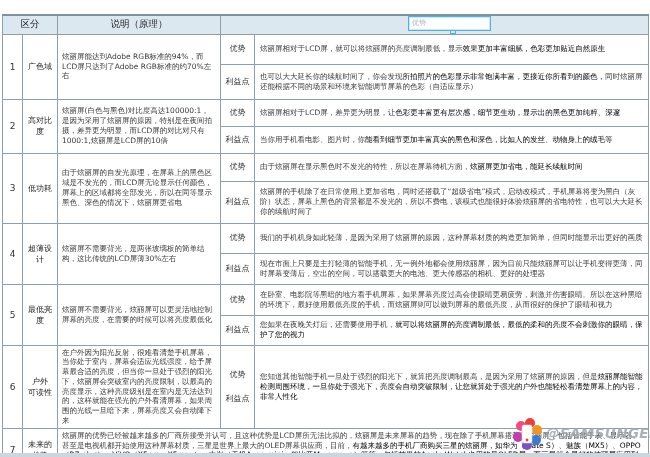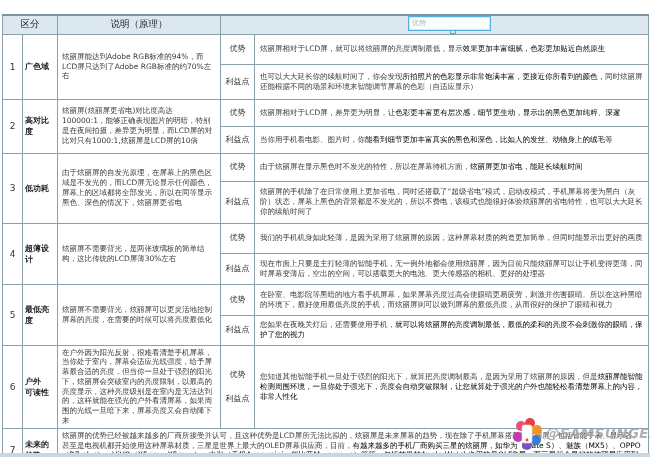--- a/index.html
+++ b/index.html
@@ -24,21 +24,21 @@
     border: 1px solid #8d9fa9;
     vertical-align: middle;
     overflow: hidden;
   }
   td.hdr {
     background: #dce8f0;
     font-weight: normal; font-size: 9.5px; color: #1a1a1a;
     text-align: center; height: 19px;
   }
   .c-num  { text-align: center; font-size: 9px;  color: #333; }
-  .c-cat  { font-size: 8px;  font-weight: bold; color: #222;
+  .c-cat  { text-align: center; font-size: 8px;  font-weight: normal; color: #222;
             padding: 0 2px; white-space: pre-line; line-height: 11px; }
   .c-desc { font-size: 7.5px; line-height: 9.8px; color: #3a3a3a; padding: 2px 4px; }
   .c-label{ text-align: center; font-size: 8px; color: #333; padding: 0 2px; line-height: 10px; }
   .c-label .lbl { display: block; }
   .c-label .lbl + .lbl { margin-top: 14px; }
   .c-detail { font-size: 7.5px; line-height: 10px; color: #3a3a3a; padding: 2px 5px; }
   .em { font-weight: normal; color: #000; }
   .edit-box {
     position: absolute; left: 408px; top: 16px; width: 83px; height: 15px;
     border: 1px solid #55b0dc; box-shadow: inset 0 0 0 1px #cde9f5;
@@ -89,21 +89,21 @@
         <td class="c-label">优势</td>
         <td class="c-detail"><span>炫丽屏相对于LCD屏，就可以将炫丽屏的亮度调制最低，显示</span><span class="em">效果更加丰富细腻，色彩更加贴近自然原生</span></td>
       </tr>
       <tr style="height: 35px;">
         <td class="c-label">利益点</td>
         <td class="c-detail"><span>也可以大大延长你的续航时间了，你会发现</span><span class="em">所拍照片的色彩显示非常饱满丰富，更接近你所看到的颜色，</span><span>同时炫丽屏还能根据不同的场景和环境来智能调节屏幕的色彩（自适应显示）</span></td>
       </tr>
       <tr style="height: 27px;">
         <td class="c-num" rowspan="2">2</td>
         <td class="c-cat" rowspan="2">高对比度</td>
-        <td class="c-desc" rowspan="2"><span>炫丽屏(炫丽屏更省电)对比度高达100000:1，能够正确表现图片的明暗，特别是在夜间拍摄，差异更为明显，而LCD屏的对比对只有1000:1,炫丽屏是LCD屏的10倍</span></td>
+        <td class="c-desc" rowspan="2"><span>炫丽屏(白色与黑色)对比度高达100000:1，是因为采用了炫丽屏的原因，特别是在夜间拍摄，差异更为明显，而LCD屏的对比对只有1000:1,炫丽屏是LCD屏的10倍</span></td>
         <td class="c-label">优势</td>
         <td class="c-detail"><span>炫丽屏相对于LCD屏，差异更为明显，让</span><span class="em">色彩更丰富更有层次感，细节更生动，显示出的黑色更加纯粹、深邃</span></td>
       </tr>
       <tr style="height: 27px;">
         <td class="c-label">利益点</td>
         <td class="c-detail"><span>当你用手机看电影、图片时，你</span><span class="em">能看到细节更加丰富真实的黑色和深色，比如人的发丝、动物身上的绒毛等</span></td>
       </tr>
       <tr style="height: 28px;">
         <td class="c-num" rowspan="2">3</td>
         <td class="c-cat" rowspan="2">低功耗</td>

